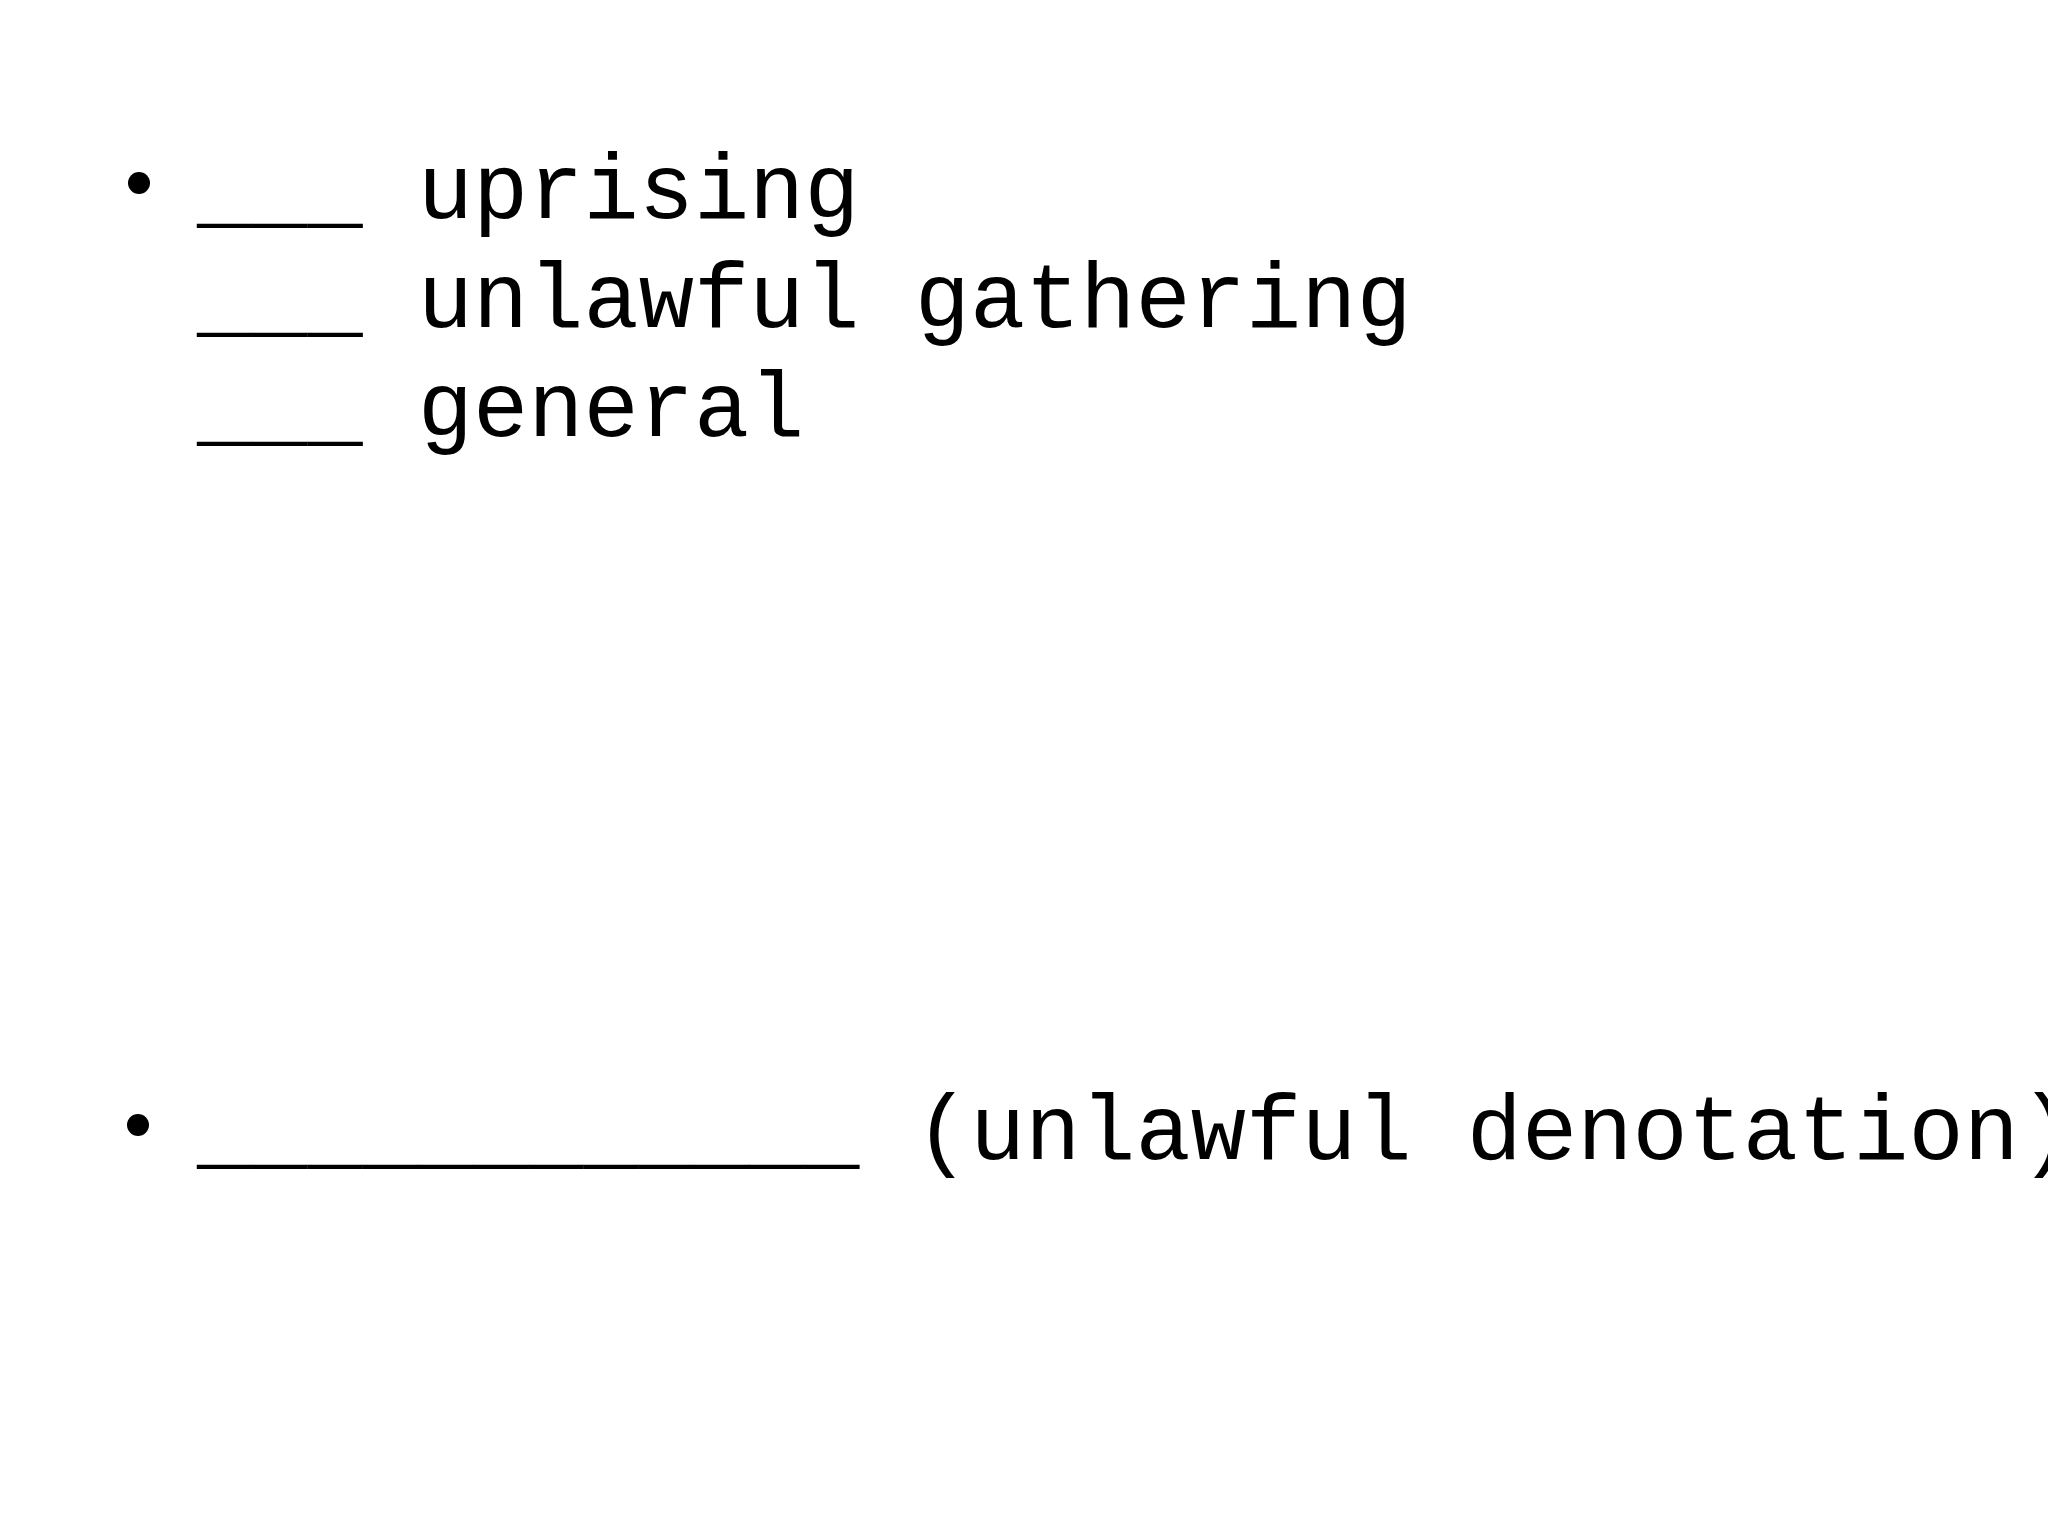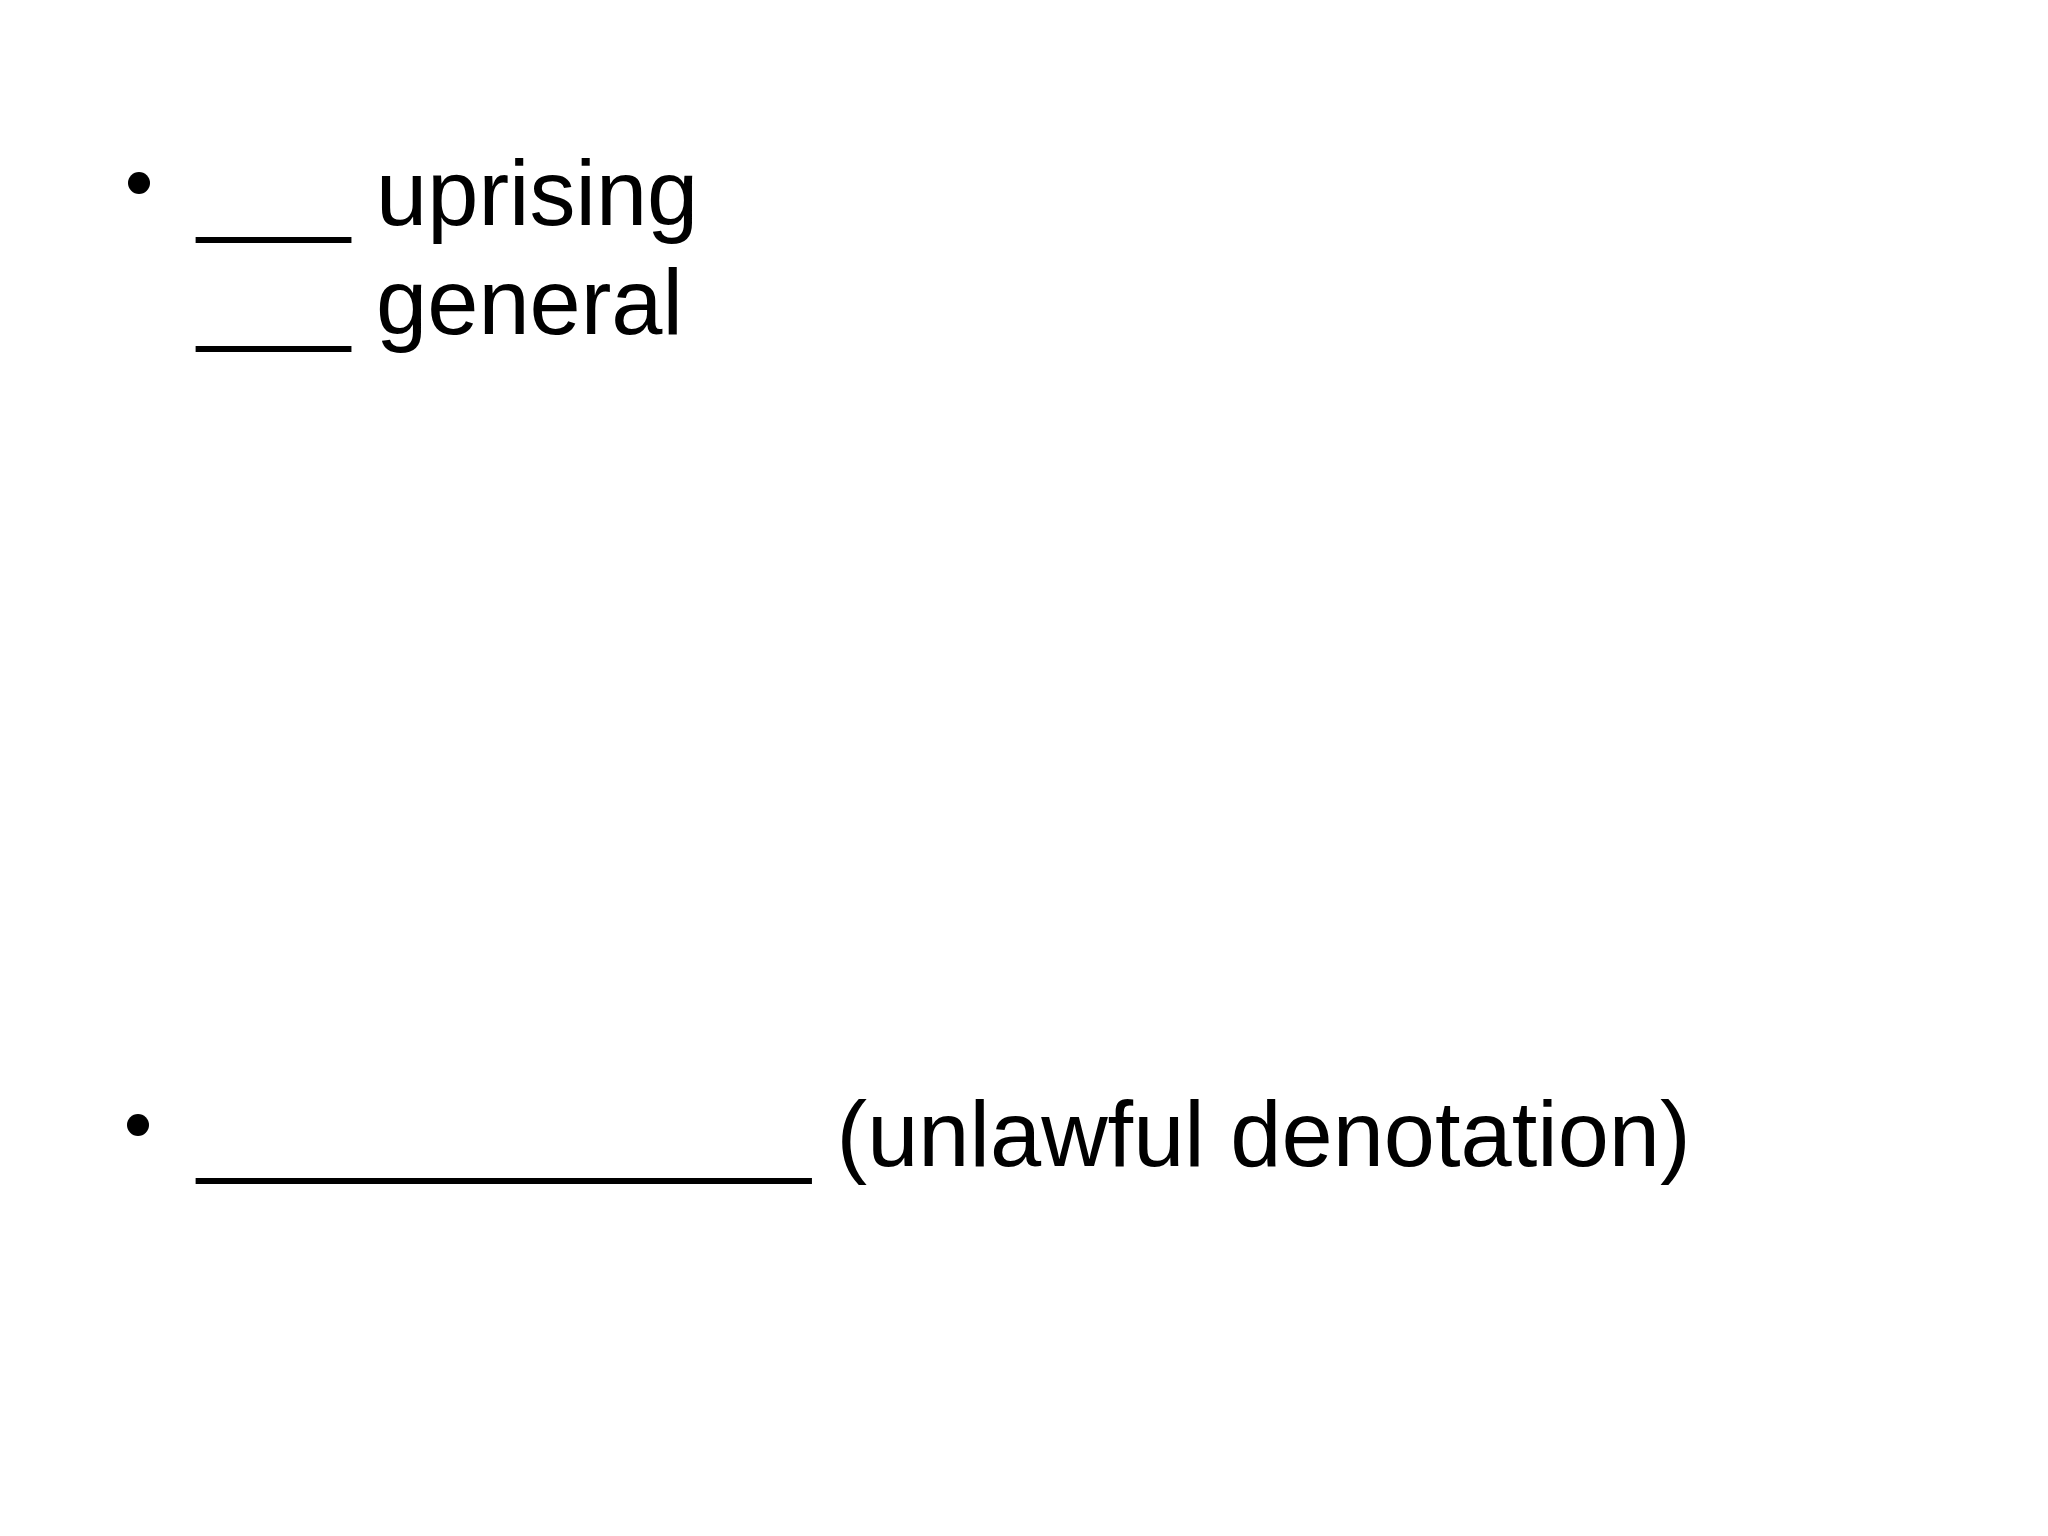--- a/index.html
+++ b/index.html
@@ -6,21 +6,21 @@
     margin: 0;
     padding: 0;
   }
   .slide {
     position: relative;
     width: 2048px;
     height: 1536px;
     overflow: hidden;
     background: #ffffff;
     color: #000000;
-    font-family: Liberation Sans, sans-serif;
+    font-family: Liberation Mono, monospace;
     font-size: 92px;
     line-height: 109px;
   }
   .bullet-dot {
     position: absolute;
     width: 22px;
     height: 22px;
     border-radius: 50%;
     background: #000000;
   }
@@ -46,20 +46,24 @@
 
   <span id="dot-1" class="bullet-dot" style="background-color: rgb(0, 0, 0);"></span>
 
   <div id="block-1" class="text-block">
     <div class="line">
       <span class="blank">___</span>
       <span class="term">uprising</span>
     </div>
     <div class="line">
       <span class="blank">___</span>
+      <span class="term">unlawful gathering</span>
+    </div>
+    <div class="line">
+      <span class="blank">___</span>
       <span class="term">general</span>
     </div>
   </div>
 
   <span id="dot-2" class="bullet-dot" style="background-color: rgb(0, 0, 0);"></span>
 
   <div id="block-2" class="text-block">
     <div class="line">
       <span class="blank">____________</span>
       <span class="term">(unlawful denotation)</span>

